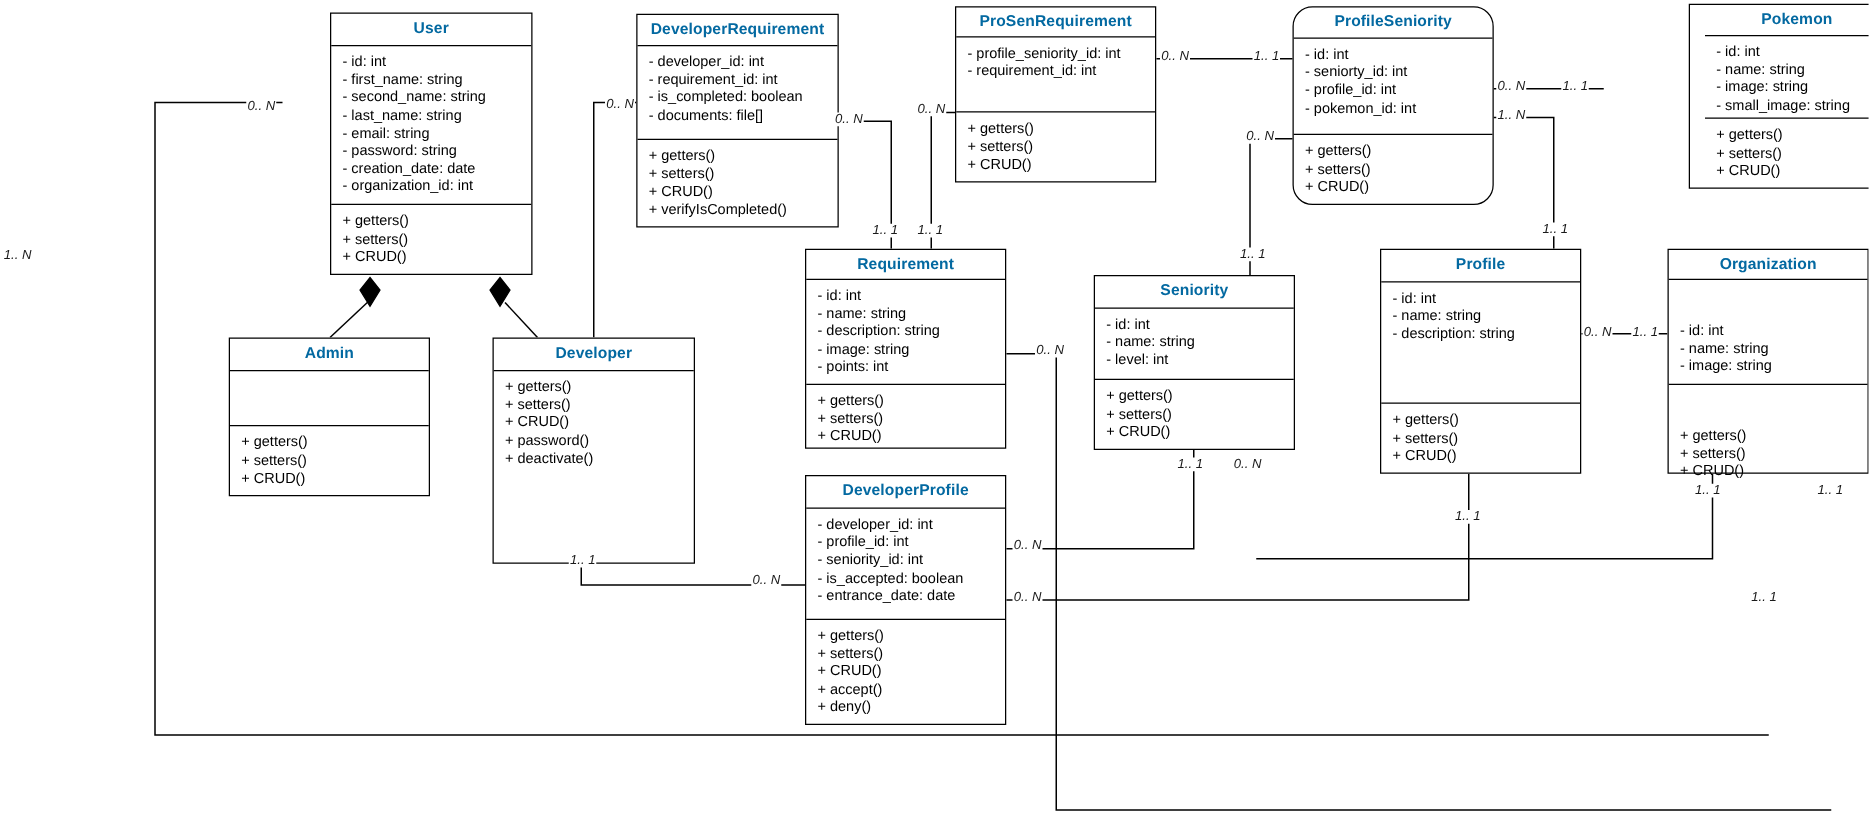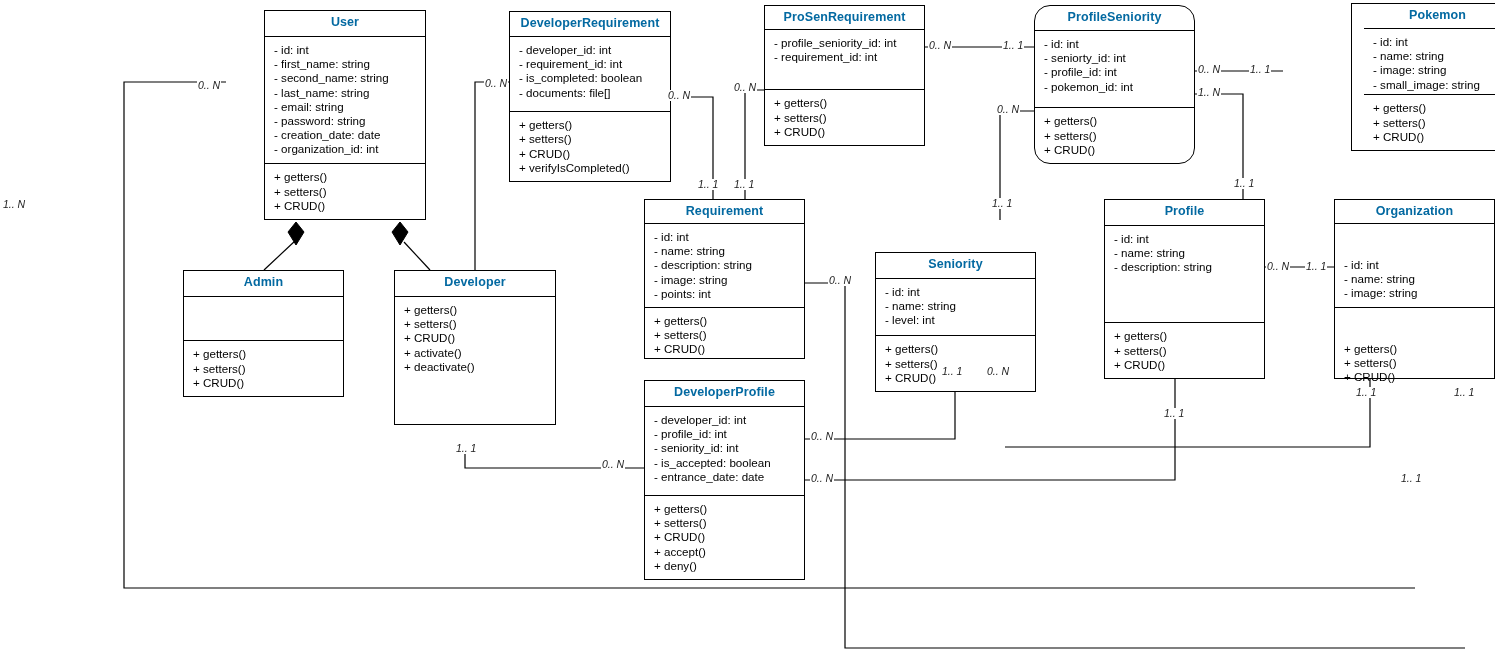--- a/index.html
+++ b/index.html
@@ -173,46 +173,46 @@
       </div>
       <div class="uml-class" style="left: 183px; top: 270px; width: 161px; height: 127px;">
         <div class="uml-title" style="height: 26px;">Admin</div>
         <div class="uml-section uml-attrs" style="height: 44px;"></div>
         <div class="uml-section uml-ops">
           <div class="uml-row">+ getters()</div>
           <div class="uml-row">+ setters()</div>
           <div class="uml-row">+ CRUD()</div>
         </div>
       </div>
-      <div class="uml-class" style="left: 394px; top: 270px; width: 162px; height: 155px;">
+      <div class="uml-class" style="left: 394px; top: 270px; width: 162px; height: 181px;">
         <div class="uml-title" style="height: 26px;">Developer</div>
         <div class="uml-section uml-ops">
           <div class="uml-row">+ getters()</div>
           <div class="uml-row">+ setters()</div>
           <div class="uml-row">+ CRUD()</div>
-          <div class="uml-row">+ activate()</div>
+          <div class="uml-row">+ password()</div>
           <div class="uml-row">+ deactivate()</div>
         </div>
       </div>
       <div class="uml-class" style="left: 644px; top: 199px; width: 161px; height: 160px;">
         <div class="uml-title" style="height: 26px;">Requirement</div>
         <div class="uml-section uml-attrs" style="height: 85px;">
           <div class="uml-row">- id: int</div>
           <div class="uml-row">- name: string</div>
           <div class="uml-row">- description: string</div>
           <div class="uml-row">- image: string</div>
           <div class="uml-row">- points: int</div>
         </div>
         <div class="uml-section uml-ops">
           <div class="uml-row">+ getters()</div>
           <div class="uml-row">+ setters()</div>
           <div class="uml-row">+ CRUD()</div>
         </div>
       </div>
-      <div class="uml-class" style="left: 875px; top: 220px; width: 161px; height: 140px; margin-top: 32px;">
+      <div class="uml-class" style="left: 875px; top: 220px; width: 161px; height: 140px;">
         <div class="uml-title" style="height: 26px;">Seniority</div>
         <div class="uml-section uml-attrs" style="height: 58px;">
           <div class="uml-row">- id: int</div>
           <div class="uml-row">- name: string</div>
           <div class="uml-row">- level: int</div>
         </div>
         <div class="uml-section uml-ops">
           <div class="uml-row">+ getters()</div>
           <div class="uml-row">+ setters()</div>
           <div class="uml-row">+ CRUD()</div>

